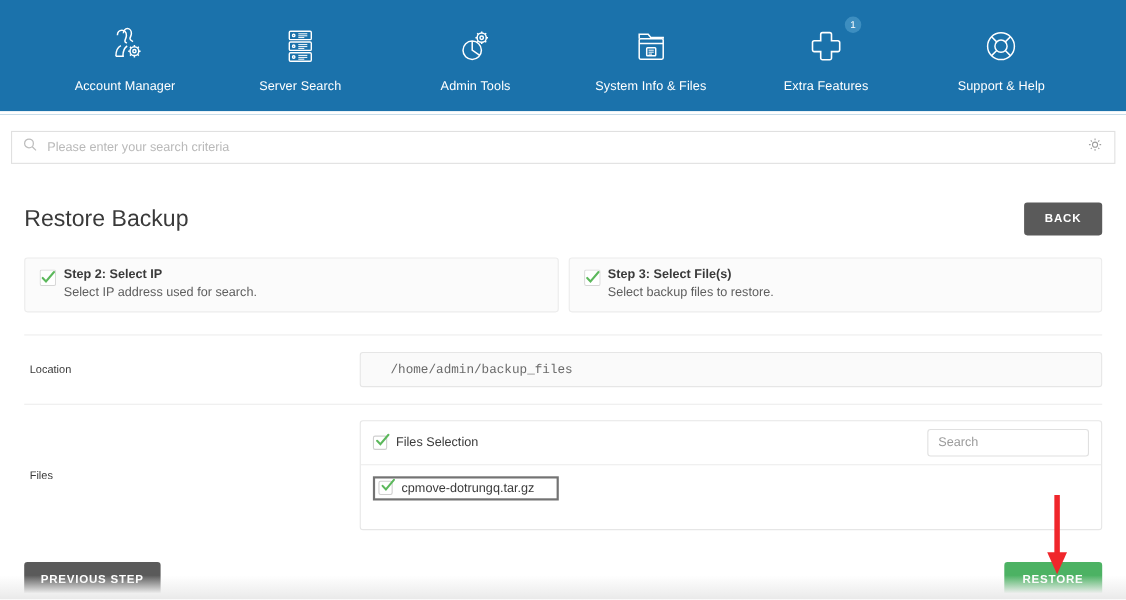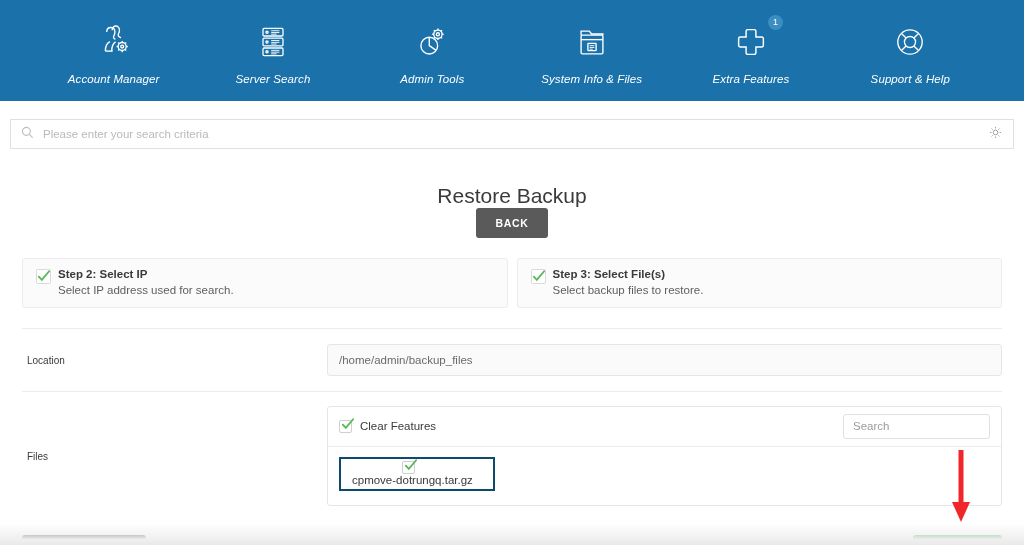--- a/index.html
+++ b/index.html
@@ -41,21 +41,20 @@
     align-items: center;
     justify-content: center;
     position: relative;
   }
   .nav-label {
     margin-top: 9px;
     font-size: 11.5px;
     color: #ffffff;
     letter-spacing: 0.1px;
     white-space: nowrap;
-    font-style: italic;
   }
   .nav-badge {
     position: absolute;
     top: -5px;
     right: -12px;
     background: #3d8ec0;
     color: #ffffff;
     border-radius: 50%;
     width: 15px;
     height: 15px;
@@ -91,21 +90,20 @@
   #search-input::placeholder { color: #b9b9b9; }
 
   
   #main { padding: 0 22px; position: relative; }
 
   #titlerow {
     display: flex;
     align-items: center;
     justify-content: space-between;
     padding: 21px 0 20px 0;
-    flex-direction: column;
   }
   #page-title {
     font-size: 21px;
     font-weight: normal;
     color: #3a3a3a;
   }
   .btn {
     border: none;
     border-radius: 3px;
     color: #ffffff;
@@ -172,22 +170,22 @@
   .form-field { flex: 1; }
 
   #location-input {
     width: 100%;
     height: 32px;
     border: 1px solid #e6e6e6;
     border-radius: 3px;
     background: #fafafa;
     font-size: 11.5px;
     color: #6a6a6a;
-    padding: 0 11px;
-    font-family: Liberation Sans, sans-serif;
+    padding: 0 27px;
+    font-family: Liberation Mono, monospace;
     outline: none;
   }
 
   
   #files-panel {
     border: 1px solid #e6e6e6;
     border-radius: 3px;
     background: #ffffff;
     height: 100px;
     position: relative;
@@ -209,21 +207,21 @@
     border-radius: 3px;
     font-size: 11.5px;
     color: #555;
     padding: 0 9px;
     font-family: "Liberation Sans", sans-serif;
     outline: none;
   }
   #files-search::placeholder { color: #9b9b9b; }
   #files-body { padding: 10px 11px; }
   .file-row { display: inline-flex; align-items: center; padding: 2px 5px 3px 3px; }
-  .file-row.highlight { border: 2px solid #0c4a6e; padding-right: 20px; flex-direction: column; }
+  .file-row.highlight { border: 2px solid #737373; padding-right: 20px; }
 
   
   .cbox {
     width: 13px; height: 13px;
     border: 1px solid #cfcfcf;
     border-radius: 2px;
     background: #ffffff;
     display: inline-block;
     position: relative;
     flex: 0 0 auto;
@@ -415,21 +413,21 @@
     <div class="form-field">
       <div id="files-panel">
 
         <div id="files-head">
           <div class="chk-row">
             <span class="cbox">
               <svg width="15" height="15" viewBox="0 0 16 16" fill="none">
                 <path d="M3 8.2l3.2 3.4L14 2.4" stroke="#5cb85c" stroke-width="2" stroke-linecap="round"></path>
               </svg>
             </span>
-            <span class="chk-label">Clear Features</span>
+            <span class="chk-label">Files Selection</span>
           </div>
           <input id="files-search" type="text" placeholder="Search" style="">
         </div>
 
         <div id="files-body">
           <div class="file-row highlight">
             <span class="cbox">
               <svg width="15" height="15" viewBox="0 0 16 16" fill="none">
                 <path d="M3 8.2l3.2 3.4L14 2.4" stroke="#5cb85c" stroke-width="2" stroke-linecap="round"></path>
               </svg>

